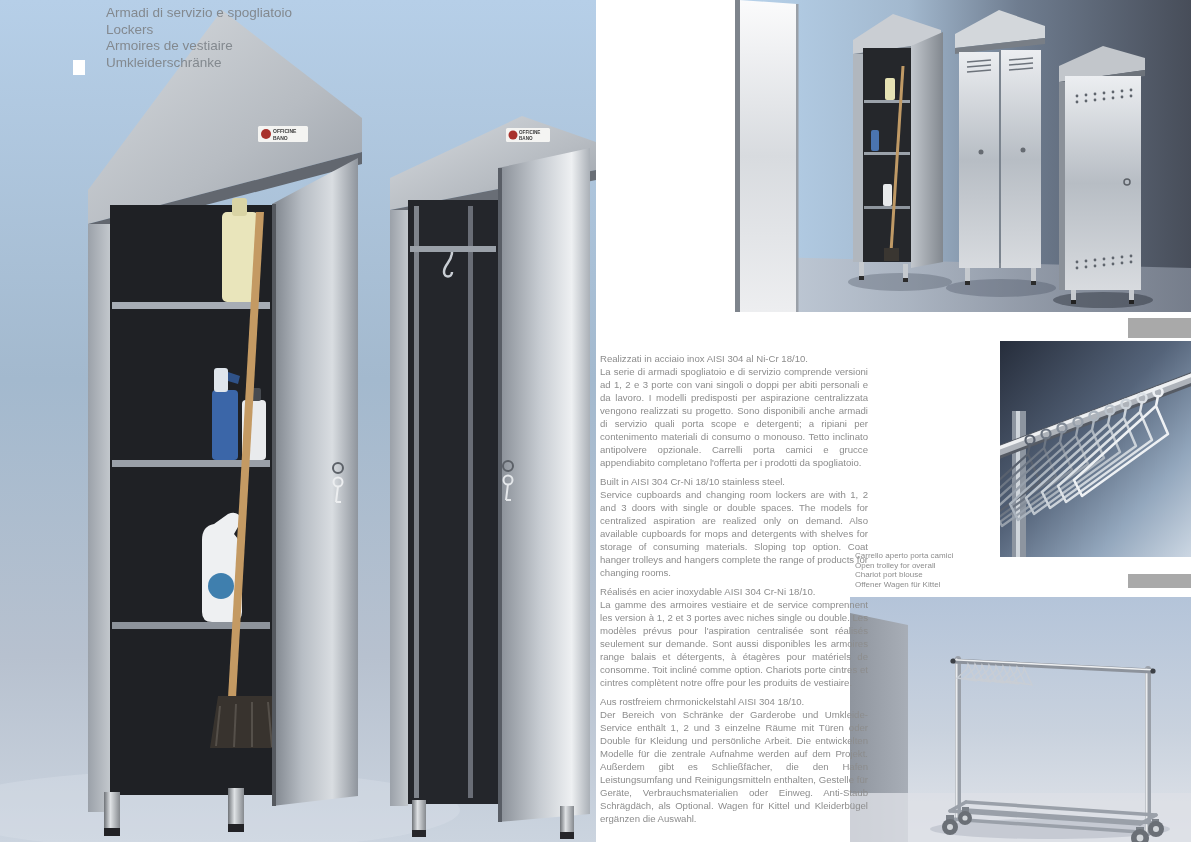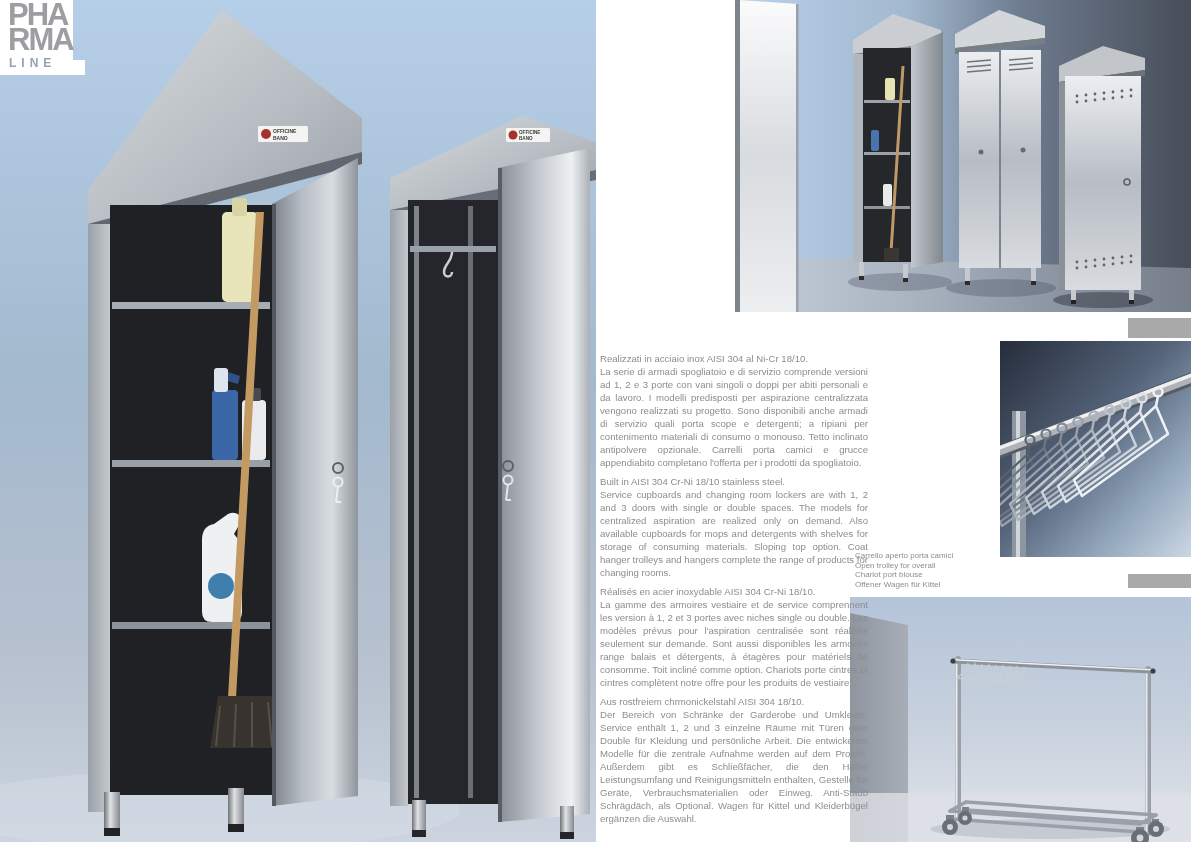--- a/index.html
+++ b/index.html
@@ -173,27 +173,28 @@
         <g>
           <rect x="258" y="126" width="50" height="16" rx="1.5" fill="#f4f4f2"></rect>
           <circle cx="266" cy="134" r="5" fill="#a8312c"></circle>
           <text x="273" y="133" font-size="5" font-weight="700" fill="#3a3a3a" font-family="Liberation Sans, sans-serif">OFFICINE</text>
           <text x="273" y="139.5" font-size="5" font-weight="700" fill="#3a3a3a" font-family="Liberation Sans, sans-serif">BANO</text>
         </g>
       </g>
     </svg>
   </div>
 
-  <div class="abs logo-box">
-    <div class="logo-word logo-w1">PHA</div>
-    <div class="logo-word logo-w2">RMA</div>
-    <div class="logo-line">LINE</div>
-  </div>
   <div class="abs logo-tab"></div>
 
+  <div class="abs header">
+    <div>Armadi di servizio e spogliatoio</div>
+    <div>Lockers</div>
+    <div>Armoires de vestiaire</div>
+    <div>Umkleiderschränke</div>
+  </div>
 
 
   <div class="abs bodytext">
     <p class="para">Realizzati in acciaio inox AISI 304 al Ni-Cr 18/10.
 La serie di armadi spogliatoio e di servizio comprende versioni ad 1, 2 e 3 porte con vani singoli o doppi per abiti personali e da lavoro. I modelli predisposti per aspirazione centralizzata vengono realizzati su progetto. Sono disponibili anche armadi di servizio quali porta scope e detergenti; a ripiani per contenimento materiali di consumo o monouso. Tetto inclinato antipolvere opzionale. Carrelli porta camici e grucce appendiabito completano l'offerta per i prodotti da spogliatoio.</p>
     <p class="para">Built in AISI 304 Cr-Ni 18/10 stainless steel.
 Service cupboards and changing room lockers are with 1, 2 and 3 doors with single or double spaces. The models for centralized aspiration are realized only on demand. Also available cupboards for mops and detergents with shelves for storage of consuming materials. Sloping top option. Coat hanger trolleys and hangers complete the range of products for changing rooms.</p>
     <p class="para">Réalisés en acier inoxydable AISI 304 Cr-Ni 18/10.
 La gamme des armoires vestiaire et de service comprennent les version à 1, 2 et 3 portes avec niches single ou double. Les modèles prévus pour l'aspiration centralisée sont réalisés seulement sur demande. Sont aussi disponibles les armoires range balais et détergents, à étagères pour matériels de consomme. Toit incliné comme option. Chariots porte cintres et cintres complètent notre offre pour les produits de vestiaire.</p>
     <p class="para">Aus rostfreiem chrmonickelstahl AISI 304 18/10.

